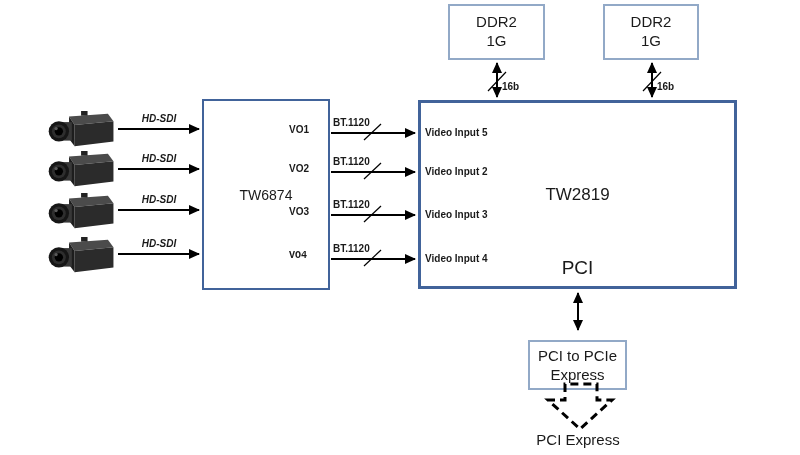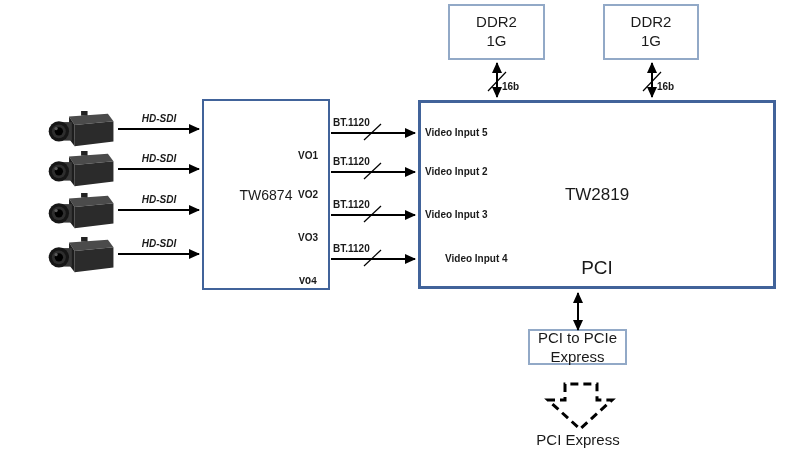--- a/index.html
+++ b/index.html
@@ -11,55 +11,55 @@
        align-items:center;justify-content:center;text-align:center;}
   .chip{border:2px solid var(--chip-border,#41639a);font-size:14px;}
   .chip-thick{border:3px solid var(--chip-border,#41639a);font-size:17px;}
   .mem{border:2px solid var(--memory-border,#92a9c7);flex-direction:column;
        font-size:15px;line-height:1.25;}
   .bridge{border:2px solid var(--memory-border,#92a9c7);flex-direction:column;
        font-size:15px;line-height:1.3;}
   .lbl{position:absolute;white-space:nowrap;}
   .sb{font-size:10px;font-weight:bold;}
   .hdsdi{width:82px;text-align:center;font-style:italic;}
-  .vo{width:38px;text-align:center;margin-top:26px;}
+  .vo{width:38px;text-align:left;}
   .pci-lbl{position:absolute;left:0;right:0;bottom:7px;font-size:19px;text-align:center;}
   .pcie{width:140px;text-align:center;font-size:15px;}
   svg{display:block;}
   #connector-layer{position:absolute;left:0;top:0;pointer-events:none;}
   #connector-layer .wire{stroke:var(--arrow,#000);stroke-width:2;fill:none;}
   #connector-layer .slash{stroke:var(--arrow,#000);stroke-width:1.2;fill:none;}
   #connector-layer .blockarrow{stroke:var(--arrow,#000);stroke-width:3;fill:none;
        stroke-dasharray:8 5;}
   .cam{position:absolute;width:74px;height:37px;}
 </style>
 </head>
 <body>
 
 <div id="stage">
 
   <div class="box chip" style="left:202px;top:99px;width:128px;height:191px;">
     <span>TW6874</span>
   </div>
 
-  <div class="box chip-thick" style="left:418px;top:100px;width:358px;height:189px;">
+  <div class="box chip-thick" style="left:418px;top:100px;width:319px;height:189px;">
     <span>TW2819</span>
     <span class="pci-lbl">PCI</span>
   </div>
 
   <div class="box mem" style="left:448px;top:4px;width:97px;height:56px;">
     <span>DDR2</span>
     <span>1G</span>
   </div>
   <div class="box mem" style="left:603px;top:4px;width:96px;height:56px;">
     <span>DDR2</span>
     <span>1G</span>
   </div>
 
-  <div class="box bridge" style="left:528px;top:329px;width:99px;height:36px;">
+  <div class="box bridge" style="left:528px;top:340px;width:99px;height:50px;">
     <span>PCI to PCIe</span>
     <span>Express</span>
   </div>
 
   <svg class="cam" style="left:45px;top:111px;" viewBox="0 0 76 40">
     <polygon points="24,6 66,3 72,11 30,15" fill="#4b4b4b"></polygon>
     <polygon points="30,15 72,11 72,33 30,38" fill="#2b2b2b"></polygon>
     <polygon points="24,6 30,15 30,38 24,30" fill="#1d1d1d"></polygon>
     <rect x="37" y="0" width="7" height="5" fill="#222"></rect>
     <rect x="14" y="12" width="13" height="20" fill="#383838"></rect>
@@ -152,20 +152,20 @@
   <div class="lbl sb vo" style="left:289px;top:250px;font-family:Liberation Mono, monospace;">VO4</div>
 
   <div class="lbl sb" style="left:333px;top:117px;">BT.1120</div>
   <div class="lbl sb" style="left:333px;top:156px;">BT.1120</div>
   <div class="lbl sb" style="left:333px;top:199px;">BT.1120</div>
   <div class="lbl sb" style="left:333px;top:243px;">BT.1120</div>
 
   <div class="lbl sb" style="left:425px;top:127px;">Video Input 5</div>
   <div class="lbl sb" style="left:425px;top:166px;">Video Input 2</div>
   <div class="lbl sb" style="left:425px;top:209px;">Video Input 3</div>
-  <div class="lbl sb" style="left:445px;top:253px;">Video Input 4</div>
+  <div class="lbl sb" style="left:425px;top:253px;">Video Input 4</div>
 
   <div class="lbl sb" style="left:502px;top:81px;">16b</div>
   <div class="lbl sb" style="left:657px;top:81px;">16b</div>
 
   <div class="lbl pcie" style="left:508px;top:431px;">PCI Express</div>
 
 </div>
 
 </body></html>

